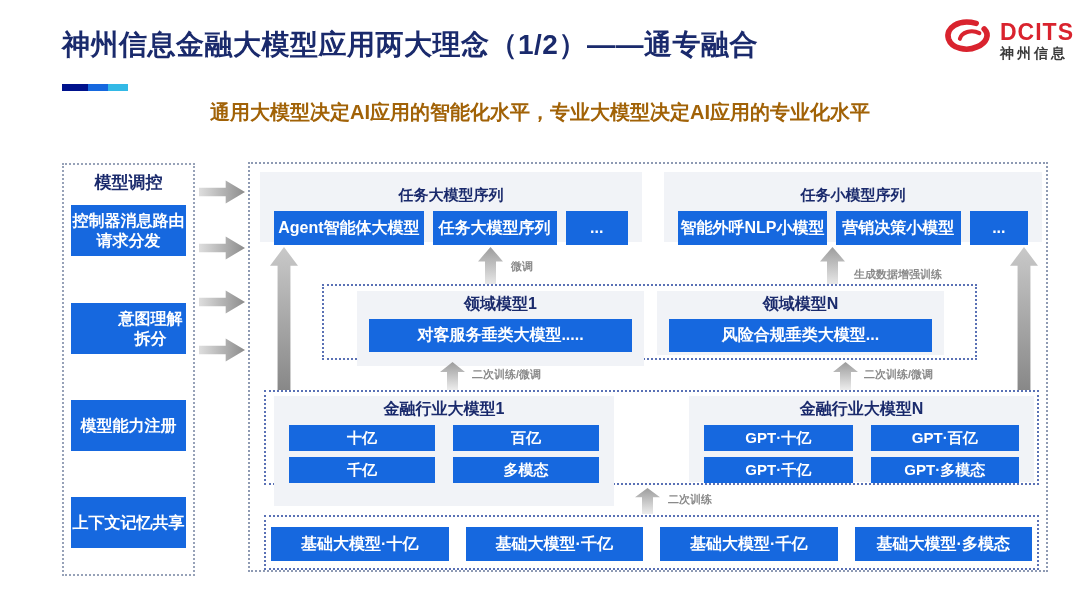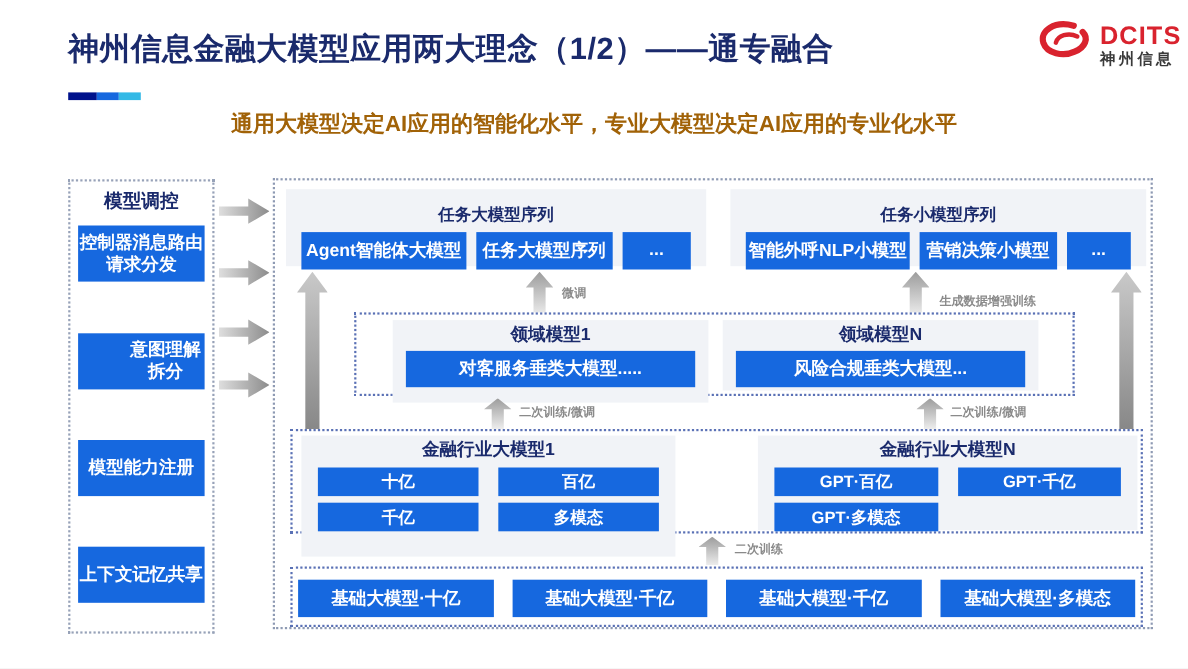--- a/index.html
+++ b/index.html
@@ -168,20 +168,21 @@
         <div class="industry-grid">
           <div class="node">十亿</div>
           <div class="node">百亿</div>
           <div class="node">千亿</div>
           <div class="node">多模态</div>
         </div>
       </div>
       <div class="panel ip-right">
         <div class="panel-title">金融行业大模型N</div>
         <div class="industry-grid">
+          <div class="node">GPT·十亿</div>
           <div class="node">GPT·百亿</div>
           <div class="node">GPT·千亿</div>
           <div class="node">GPT·多模态</div>
         </div>
       </div>
     </div>
 
     <div class="arrow-up short a-retrain-m"></div>
     <div class="flow-label l-retrain-m">二次训练</div>
 

